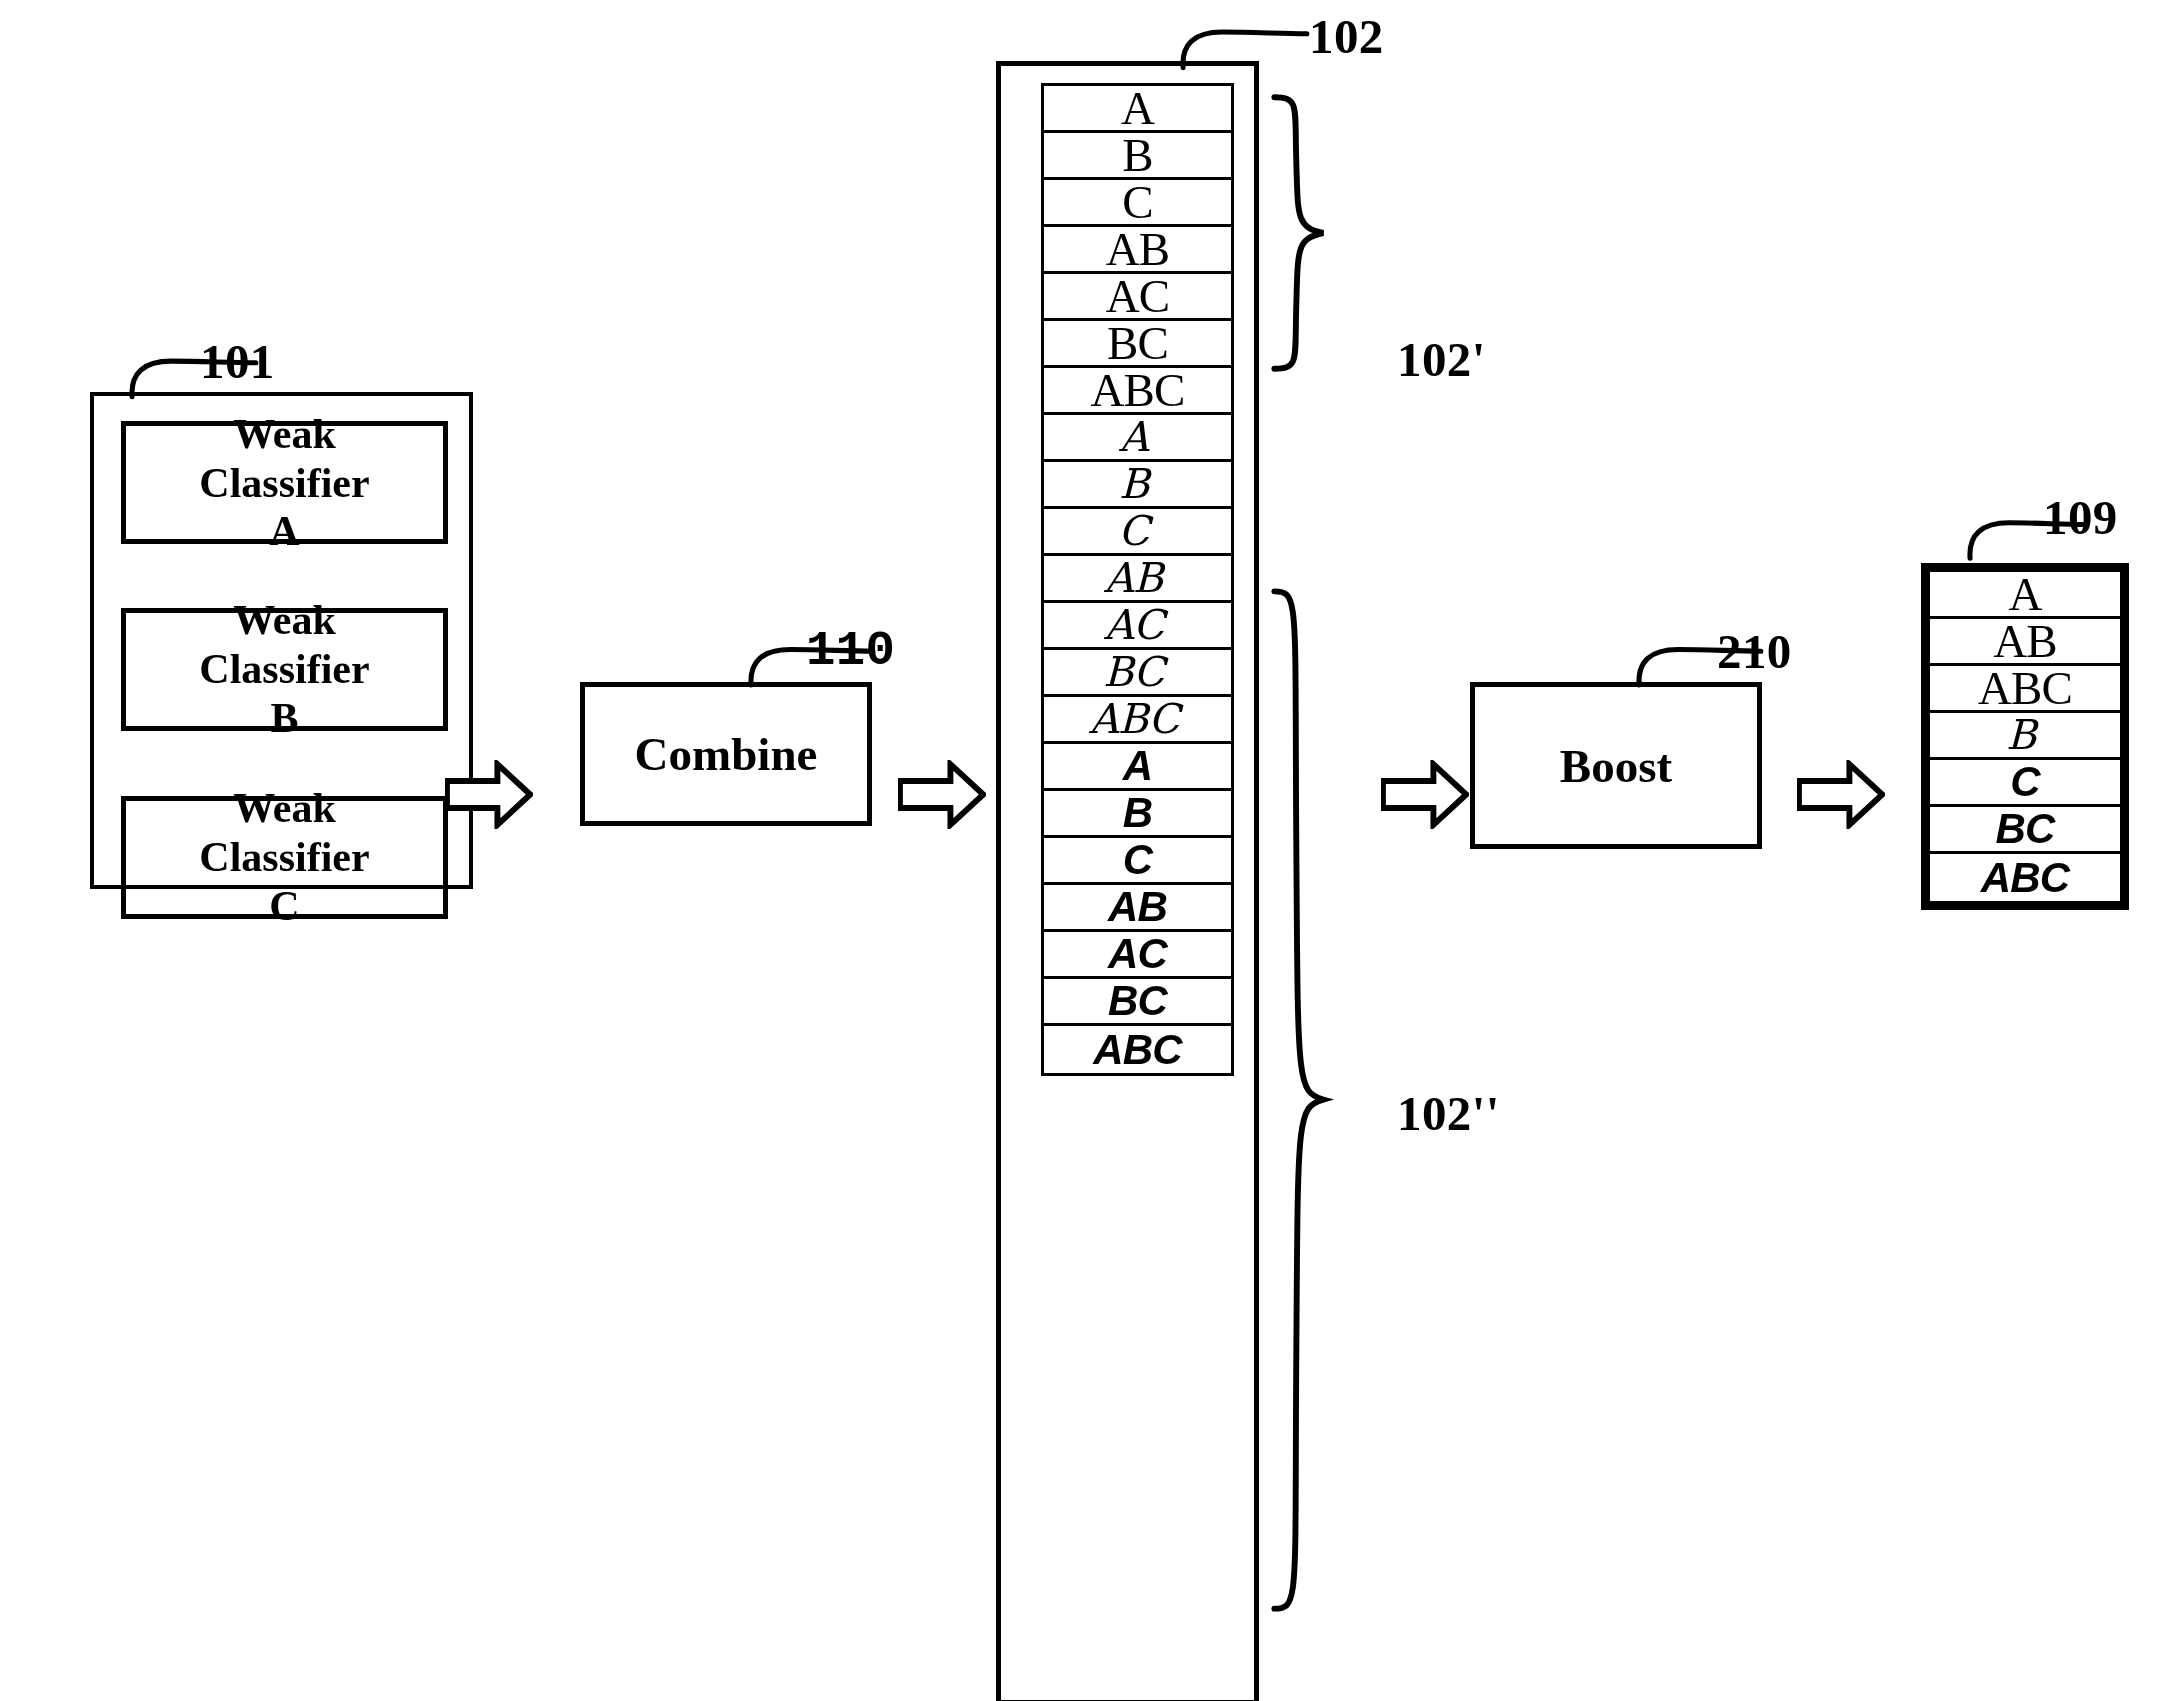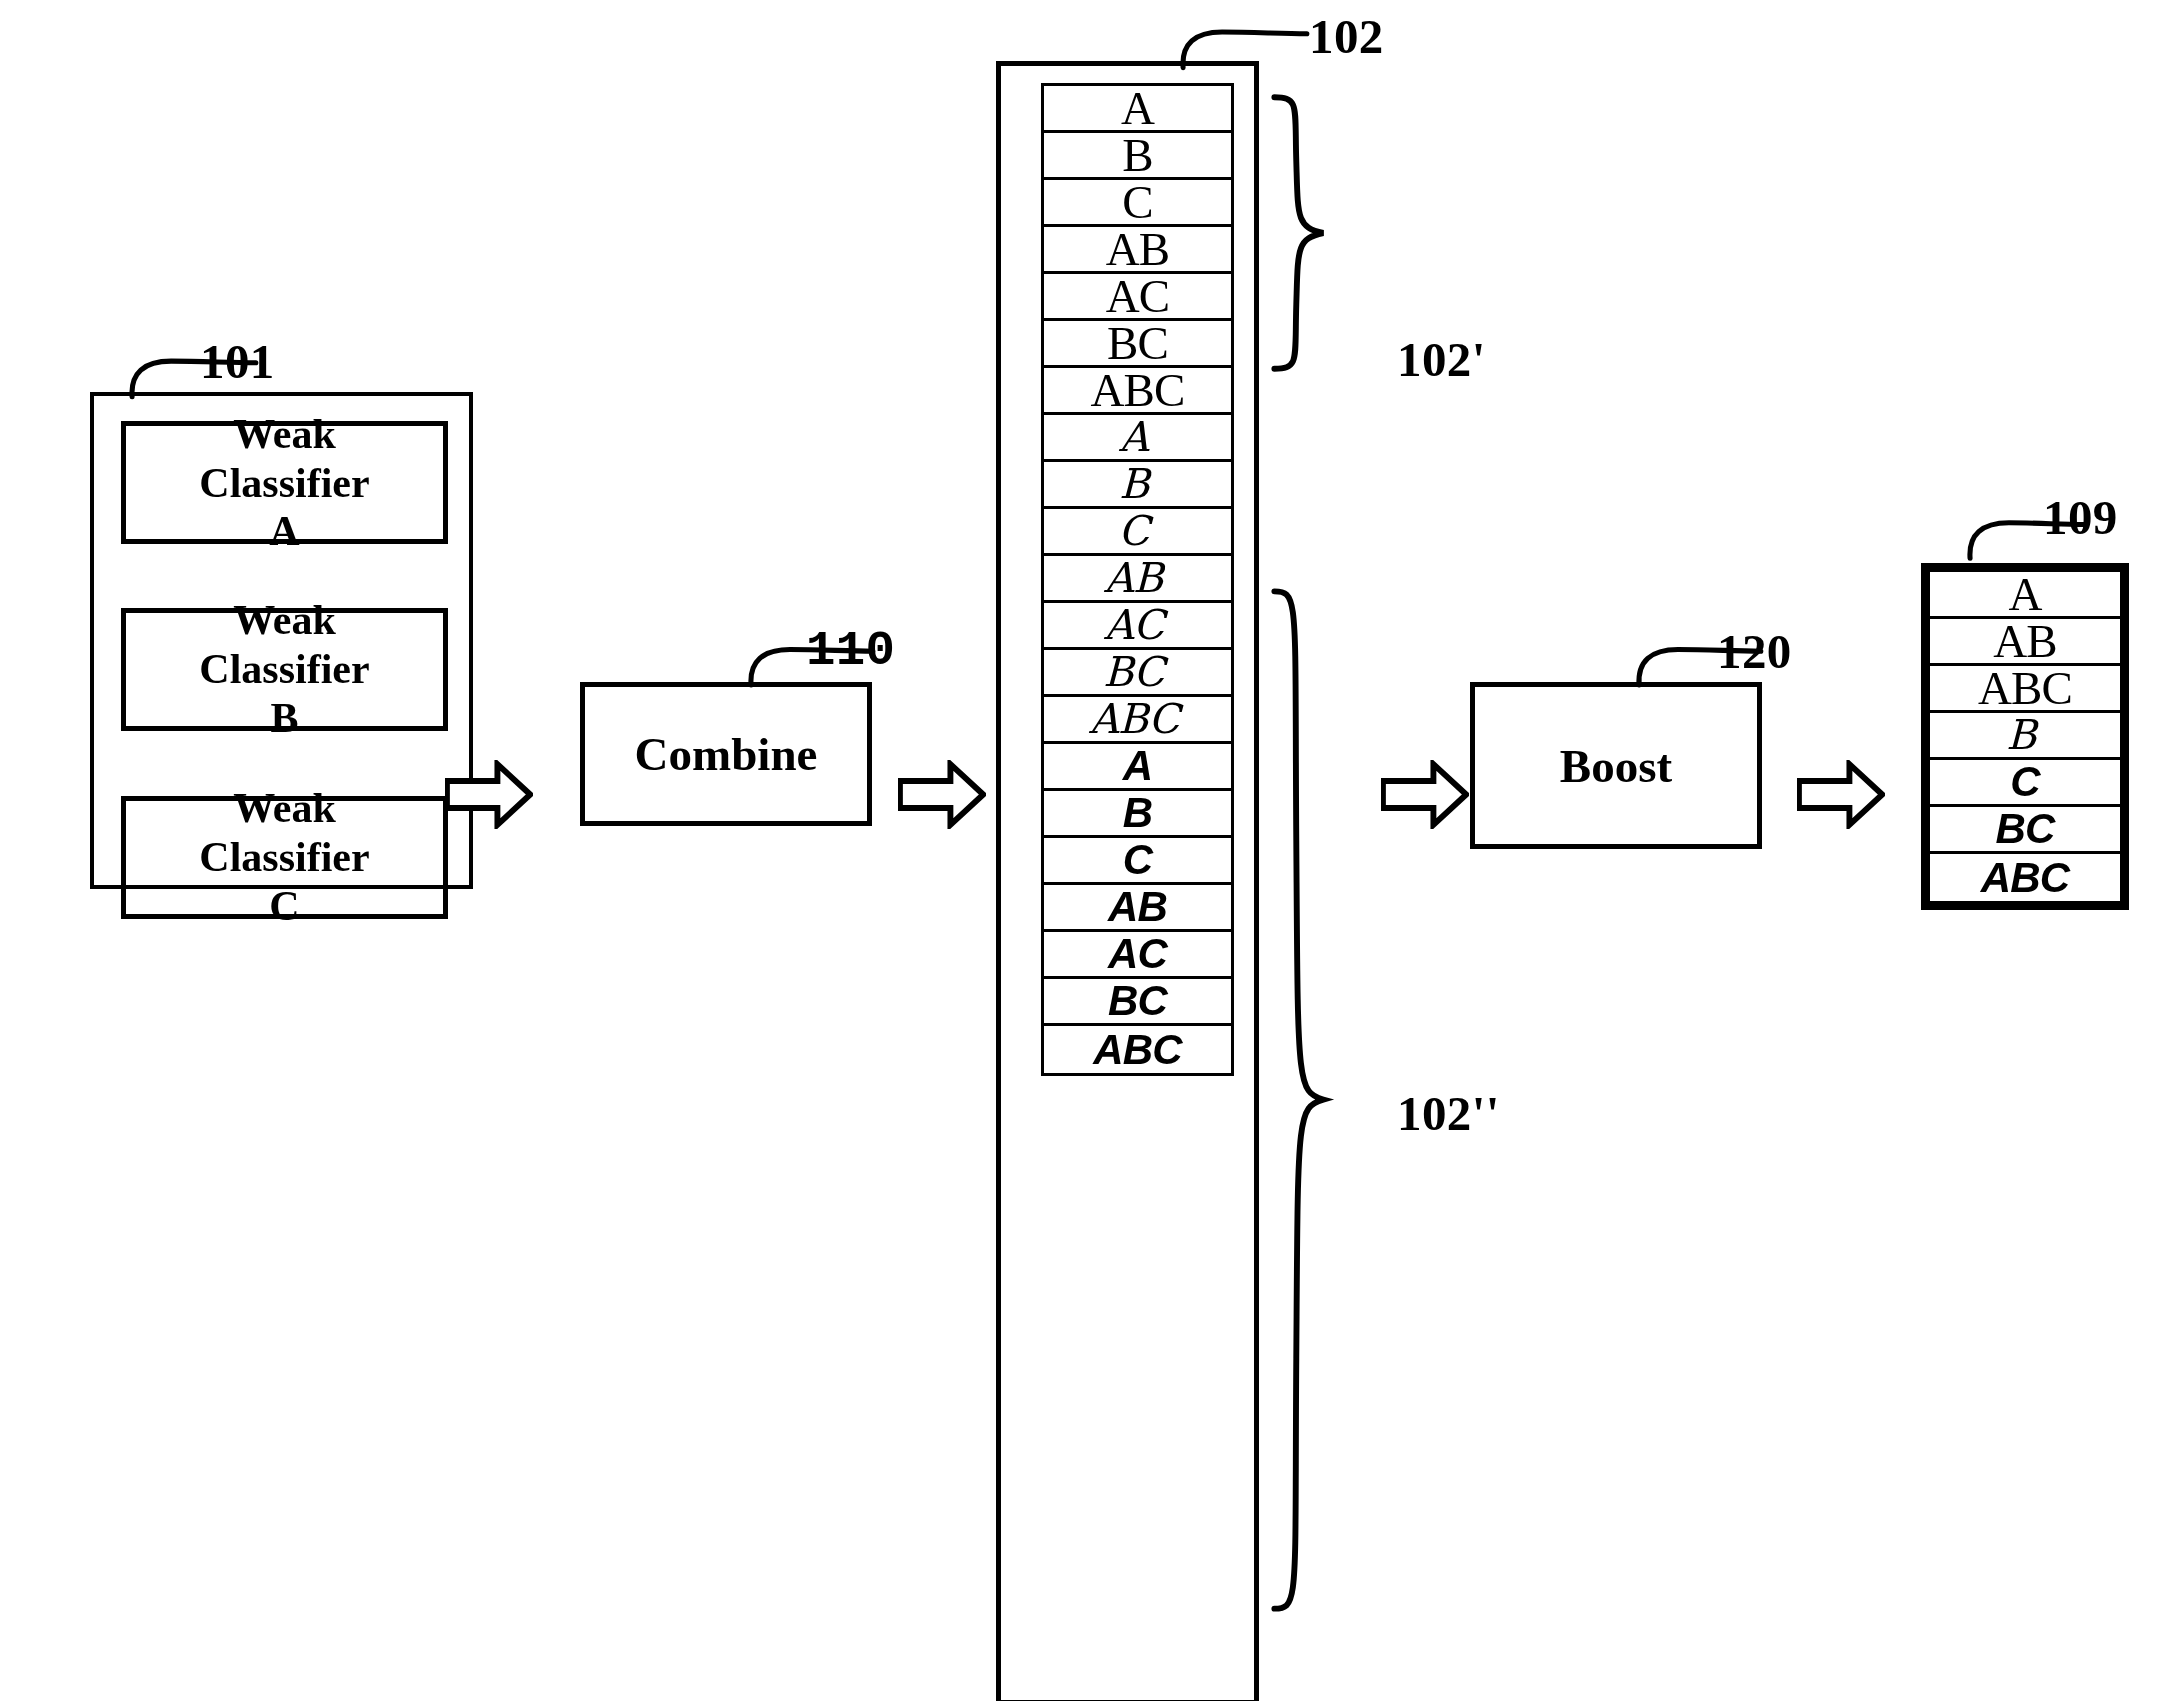--- a/index.html
+++ b/index.html
@@ -291,21 +291,21 @@
   </svg>
   <div class="refnum" style="left:1397px; top:1089px;">102''</div>
 
   <svg class="block-arrow" id="arrow-3" viewBox="0 0 104 82">
     <path d="M2 25 L62 25 L62 5 L101 41 L62 77 L62 57 L2 57 Z" fill="#ffffff" stroke="#000" stroke-width="7" stroke-linejoin="miter"></path>
   </svg>
 
   <svg class="leader" style="left:1634px; top:629px;" width="186" height="68" viewBox="0 0 220 80">
     <path d="M6 66 C 4 38, 20 24, 52 24 C 90 24, 118 26, 150 26" fill="none" stroke="#000" stroke-width="6" stroke-linecap="round"></path>
   </svg>
-  <div class="refnum" style="left:1717px; top:627px;">120</div>
+  <div class="refnum" style="left:1717px; top:627px;">210</div>
 
   <div class="proc-box" id="proc-boost">
     <span>Boost</span>
   </div>
 
   <svg class="block-arrow" id="arrow-4" viewBox="0 0 104 82">
     <path d="M2 25 L62 25 L62 5 L101 41 L62 77 L62 57 L2 57 Z" fill="#ffffff" stroke="#000" stroke-width="7" stroke-linejoin="miter"></path>
   </svg>
 
   <svg class="leader" style="left:1965px; top:504px;" width="186" height="68" viewBox="0 0 220 80">

